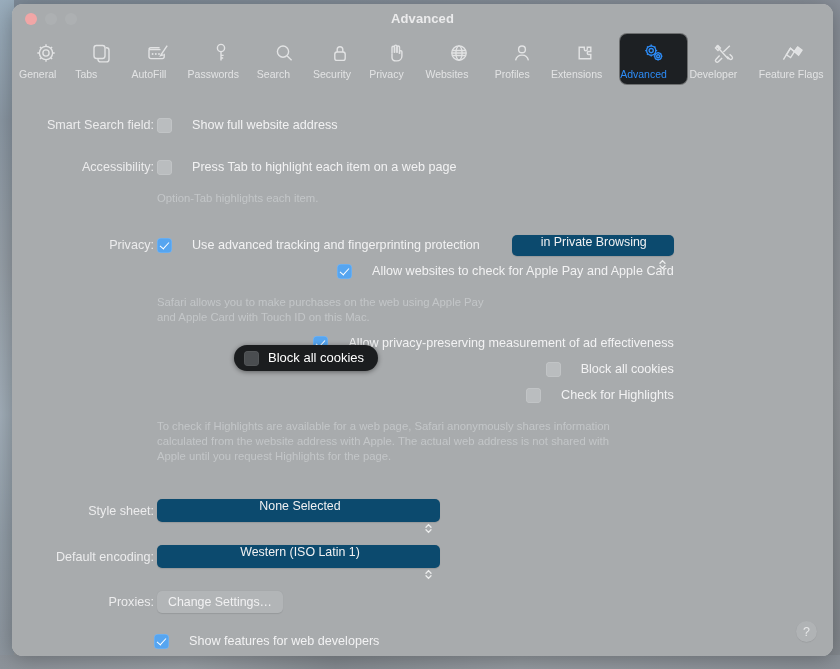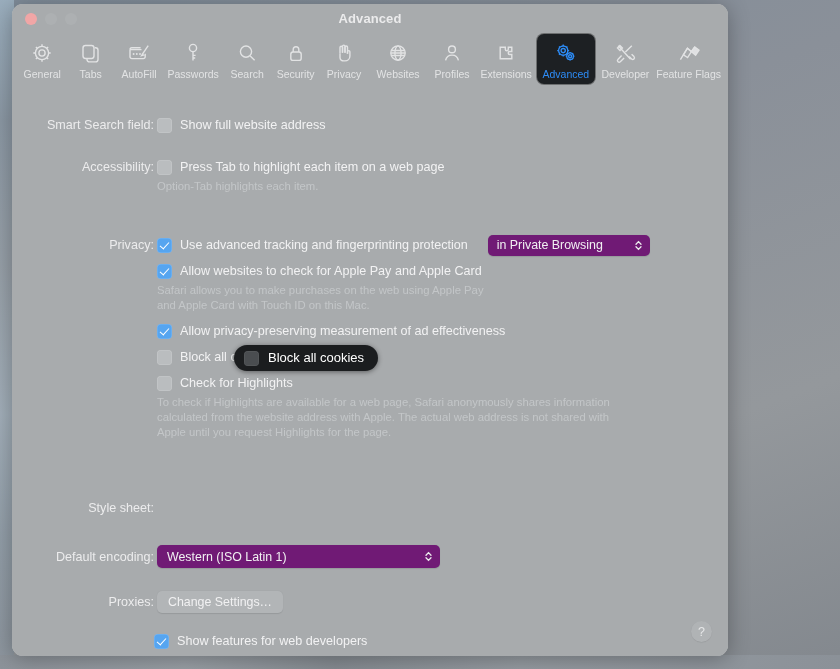--- a/index.html
+++ b/index.html
@@ -36,21 +36,21 @@
     width: 840px;
     height: 14px;
     background: linear-gradient(90deg,#8d939a 0%,#9aa0a6 22%,#868c92 40%,#969ca2 62%,#8b9198 100%);
   }
 
   
   #window {
     position: absolute;
     left: 12px;
     top: 4px;
-    width: 716px;
+    width: 821px;
     height: 652px;
     background: #a8abad;
     border-radius: 11px;
     box-shadow: 0 3px 22px rgba(0,0,0,.30), 0 0 0 .5px rgba(255,255,255,.28) inset;
     overflow: hidden;
   }
 
   
   #titlebar {
     position: relative;
@@ -93,21 +93,20 @@
     align-items: flex-start;
     padding: 0 6px;
   }
   .tb-item {
     width: 58px;
     margin: 0 1px;
     padding: 5px 0 4px 0;
     border-radius: 7px;
     display: flex;
     flex-direction: column;
-    align-items: center;
     gap: 3px;
     cursor: default;
   }
   .tb-item.wide { width: 72px; }
   .tb-item .tb-ico {
     height: 27px;
     display: flex;
     align-items: center;
     justify-content: center;
   }
@@ -144,22 +143,23 @@
     font-size: 12.6px;
     color: #ececed;
     line-height: 18px;
     white-space: nowrap;
   }
   .rfields { display: flex; flex-direction: column; }
 
   .cbrow {
     display: flex;
     align-items: center;
-    gap: 8px;
+    gap: 20px;
     height: 18px;
+    justify-content: flex-end;
   }
   .cbrow + .cbrow { margin-top: 8px; }
 
   .cb {
     width: 15px;
     height: 15px;
     border-radius: 4px;
     flex: none;
     background: #babdbf;
     box-shadow: inset 0 0 0 .5px rgba(255,255,255,.22);
@@ -181,21 +181,21 @@
     font-size: 12.6px;
     color: #f2f2f3;
     white-space: nowrap;
     line-height: 18px;
   }
 
   .hint {
     font-size: 11.3px;
     color: #c3c6c8;
     line-height: 15px;
-    margin-top: 3px;
+    margin-top: 15px;
     white-space: pre-line;
   }
 
   
   .fontfield {
     display: inline-flex;
     align-items: center;
     margin-left: 8px;
     gap: 3px;
   }
@@ -219,29 +219,30 @@
     align-items: center;
     justify-content: center;
     color: #c5c8ca;
     font-size: 8px;
   }
 
   
   .popup {
     height: 21px;
     border-radius: 5px;
-    background: #701a75;
+    background: #0c4a6e;
     display: inline-flex;
     align-items: center;
     padding: 0 7px 0 9px;
     gap: 9px;
     font-size: 12.4px;
     color: #f1f1f2;
     box-shadow: 0 .5px 1px rgba(0,0,0,.10);
     white-space: nowrap;
+    flex-direction: column;
   }
   .popup .chev {
     margin-left: auto;
     font-size: 9px;
     line-height: 1;
     color: #e9eaeb;
     display: flex;
     flex-direction: column;
     gap: 1px;
   }
@@ -532,20 +533,29 @@
         <div class="hint">To check if Highlights are available for a web page, Safari anonymously shares information
 calculated from the website address with Apple. The actual web address is not shared with
 Apple until you request Highlights for the page.</div>
 
       </div>
     </div>
 
 
     <div class="row" style="left:0; top:403px; align-items:center;">
       <div class="rlabel">Style sheet:</div>
+      <div class="popup wide">
+        <span>None Selected</span>
+        <span class="chev">
+          <svg width="9" height="13" viewBox="0 0 9 13" fill="none" stroke="#eceded" stroke-width="1.3" stroke-linecap="round">
+            <path d="M2 5.2 4.5 2.6 7 5.2"></path>
+              <path d="M2 7.8 4.5 10.4 7 7.8"></path>
+          </svg>
+        </span>
+      </div>
     </div>
 
     <div class="row" style="left:0; top:449px; align-items:center;">
       <div class="rlabel">Default encoding:</div>
       <div class="popup wide">
         <span>Western (ISO Latin 1)</span>
         <span class="chev">
           <svg width="9" height="13" viewBox="0 0 9 13" fill="none" stroke="#eceded" stroke-width="1.3" stroke-linecap="round">
             <path d="M2 5.2 4.5 2.6 7 5.2"></path>
               <path d="M2 7.8 4.5 10.4 7 7.8"></path>

